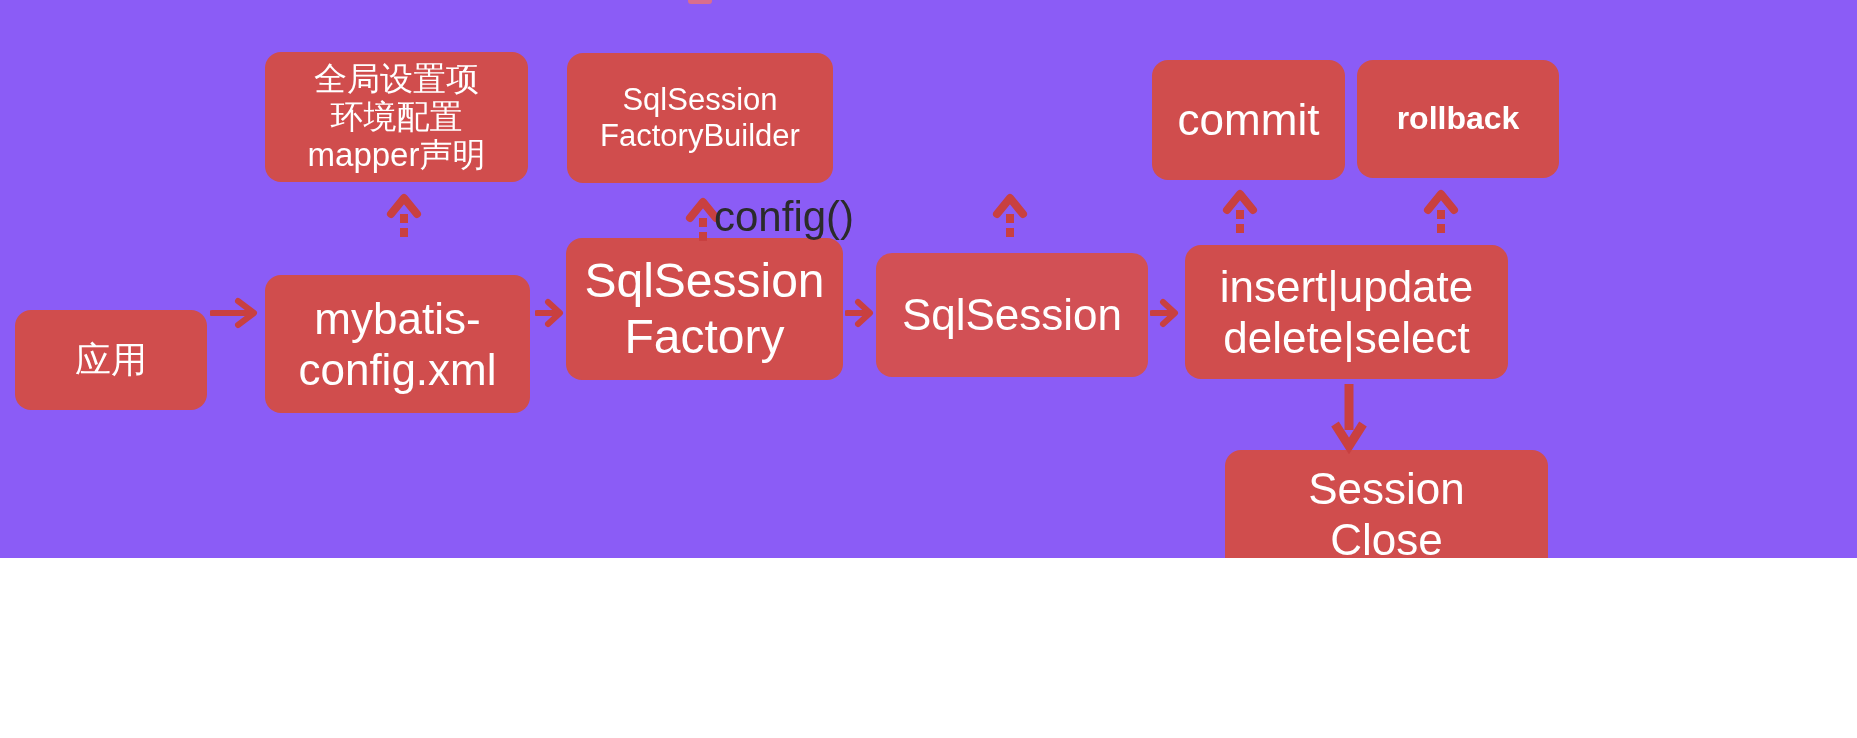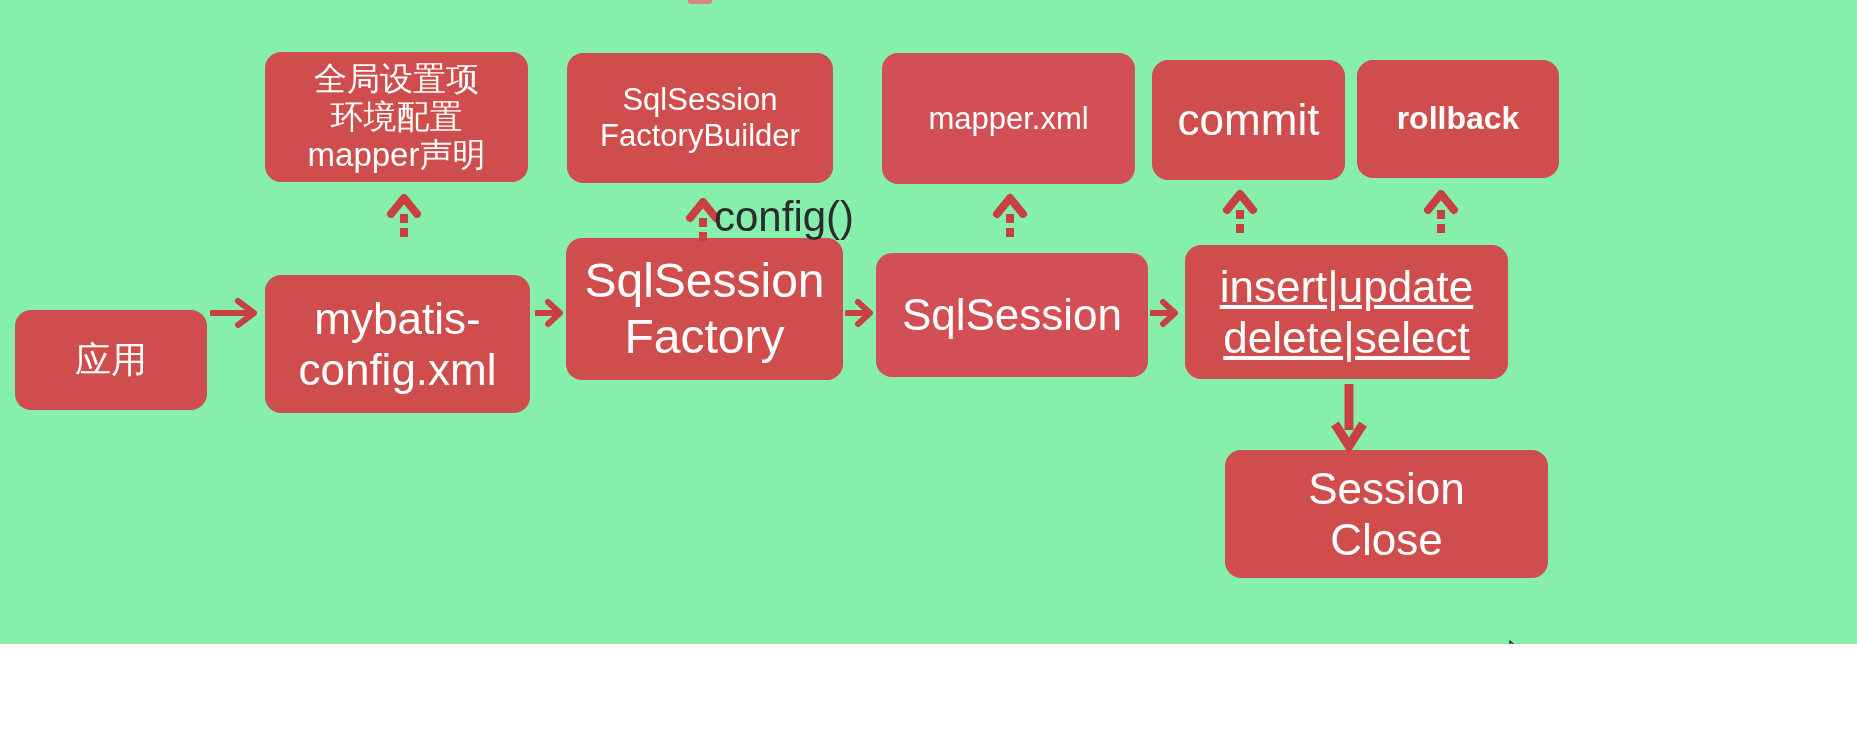--- a/index.html
+++ b/index.html
@@ -6,22 +6,22 @@
     margin: 0;
     padding: 0;
     background: #ffffff;
   }
   body {
     font-family: "Liberation Sans", "DejaVu Sans", sans-serif;
   }
   #canvas {
     position: relative;
     width: 1857px;
-    height: 644px;
-    background: #86efac;
+    height: 558px;
+    background: #8b5cf6;
     overflow: hidden;
   }
   .node {
     position: absolute;
     background: #d04d4d;
     border-radius: 16px;
     color: #ffffff;
     display: flex;
     align-items: center;
     justify-content: center;
@@ -31,21 +31,21 @@
     white-space: pre-line;
     padding: 2px 6px;
   }
   .node.soft { background: #d25055; }
 
   
   #node-app      { left: 15px;   top: 310px; width: 192px; height: 100px; font-size: 36px; }
   #node-config   { left: 265px;  top: 240px; width: 265px; height: 138px; font-size: 44px; margin-top: 35px; }
   #node-factory  { left: 566px;  top: 238px; width: 277px; height: 142px; font-size: 48px; }
   #node-session  { left: 876px;  top: 253px; width: 272px; height: 124px; font-size: 44px; }
-  #node-crud     { left: 1185px; top: 245px; width: 323px; height: 134px; font-size: 44px; text-decoration: underline; }
+  #node-crud     { left: 1185px; top: 245px; width: 323px; height: 134px; font-size: 44px; }
   #node-close    { left: 1185px; top: 450px; width: 323px; height: 128px; font-size: 44px; margin-left: 40px; }
 
   
   #node-global   { left: 265px;  top: 52px;  width: 263px; height: 130px; font-size: 33px; }
   #node-builder  { left: 567px;  top: 53px;  width: 266px; height: 130px; font-size: 31px; }
   #node-mapper   { left: 882px;  top: 53px;  width: 253px; height: 131px; font-size: 31px; }
   #node-commit   { left: 1152px; top: 60px;  width: 193px; height: 120px; font-size: 44px; }
   #node-rollback { left: 1357px; top: 60px;  width: 202px; height: 118px; font-size: 32px; font-weight: bold; }
 
   
@@ -101,21 +101,20 @@
 
   <div id="top-fragment"></div>
 
   <div class="node" id="node-global">全局设置项
 环境配置
 mapper声明</div>
 
   <div class="node" id="node-builder">SqlSession
 FactoryBuilder</div>
 
-  <div class="node soft" id="node-mapper">mapper.xml</div>
 
   <div class="node" id="node-commit">commit</div>
 
   <div class="node" id="node-rollback">rollback</div>
 
   <div class="node" id="node-app">应用</div>
 
   <div class="node" id="node-config">mybatis-
 config.xml</div>
 

